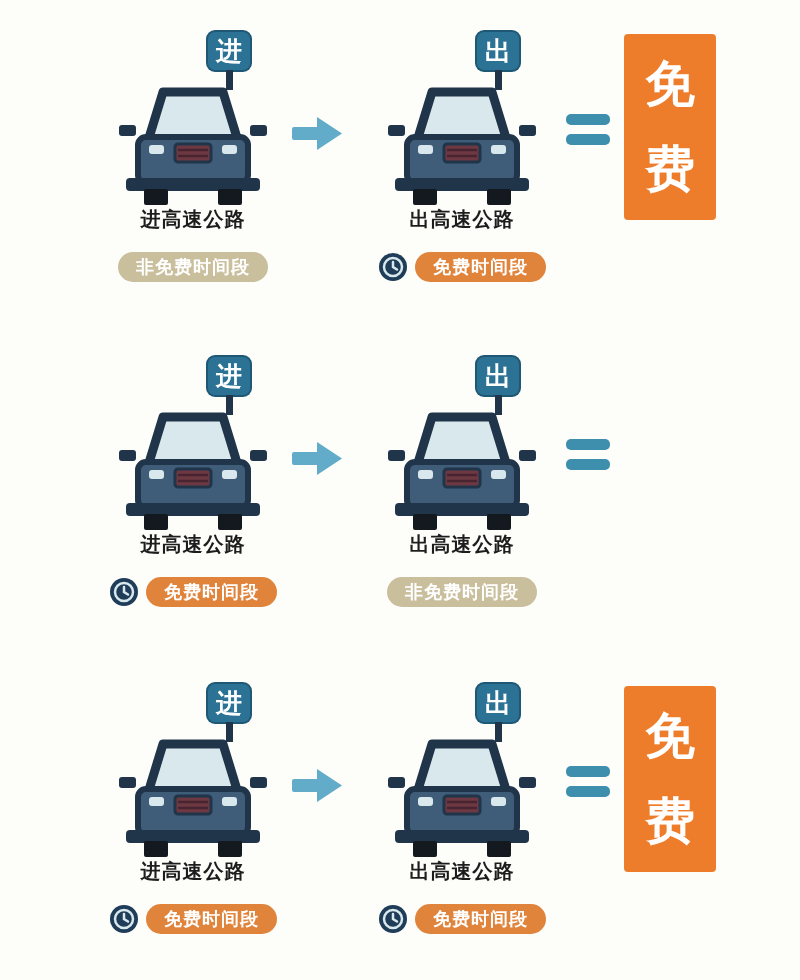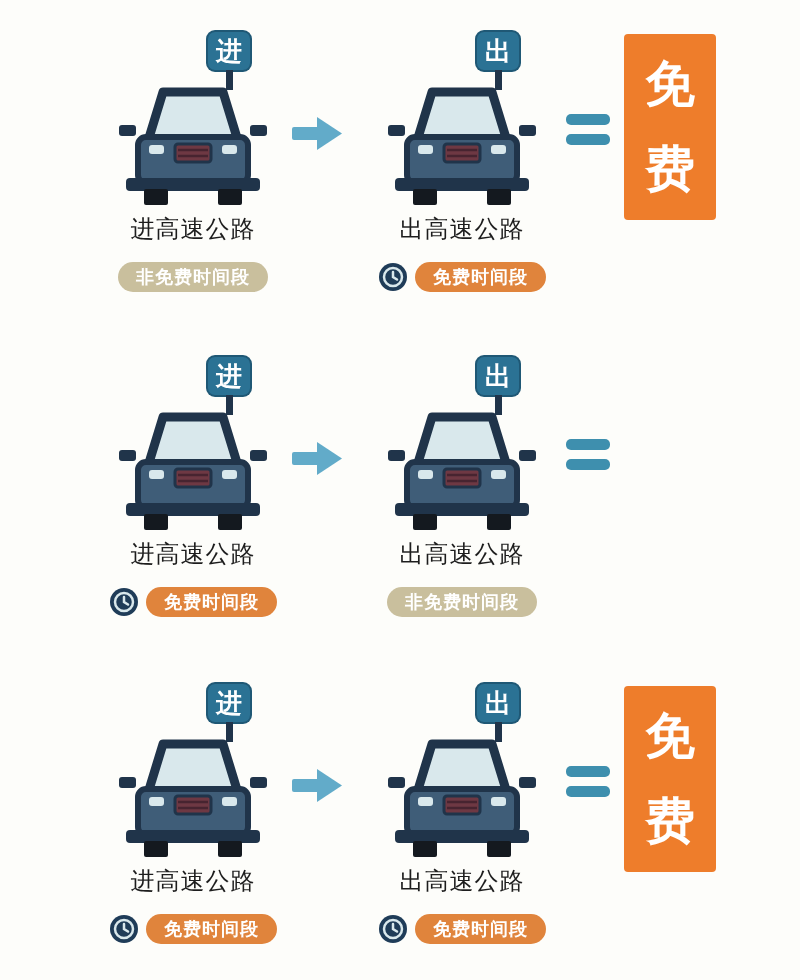--- a/index.html
+++ b/index.html
@@ -37,24 +37,24 @@
   .sign-plate{
     width:46px;height:42px;border-radius:9px;
     background:var(--badge-bg);
     border:2px solid rgba(10,40,60,.35);
     color:#fff;font-size:26px;font-weight:700;
     display:flex;align-items:center;justify-content:center;
   }
   .sign-pole{width:7px;height:20px;background:var(--car-outline);margin-top:-2px;}
   .car{width:150px;height:122px;margin-top:-5px;}
   .car-label{
-    margin-top:10px;height:24px;line-height:24px;
-    font-size:24px;font-weight:400;color:var(--label-color);letter-spacing:1px;
-  }
-  .tag-row{margin-top:21px;display:flex;align-items:flex-start;gap:7px;height:48px;}
+    height:24px;line-height:24px;
+    font-size:20px;font-weight:700;color:var(--label-color);letter-spacing:1px;
+  }
+  .tag-row{margin-top:12px;display:flex;align-items:center;gap:7px;height:48px;}
   .clock{width:30px;height:30px;flex:0 0 auto;}
   .pill{
     height:30px;line-height:30px;padding:0 18px;border-radius:16px;
     color:#fff;font-size:18px;font-weight:700;letter-spacing:1px;white-space:nowrap;
   }
   .pill.free{background:var(--pill-free);}
   .pill.nonfree{background:var(--pill-nonfree);}
 
   
   .arrow{position:absolute;left:292px;top:104px;width:52px;height:38px;}

